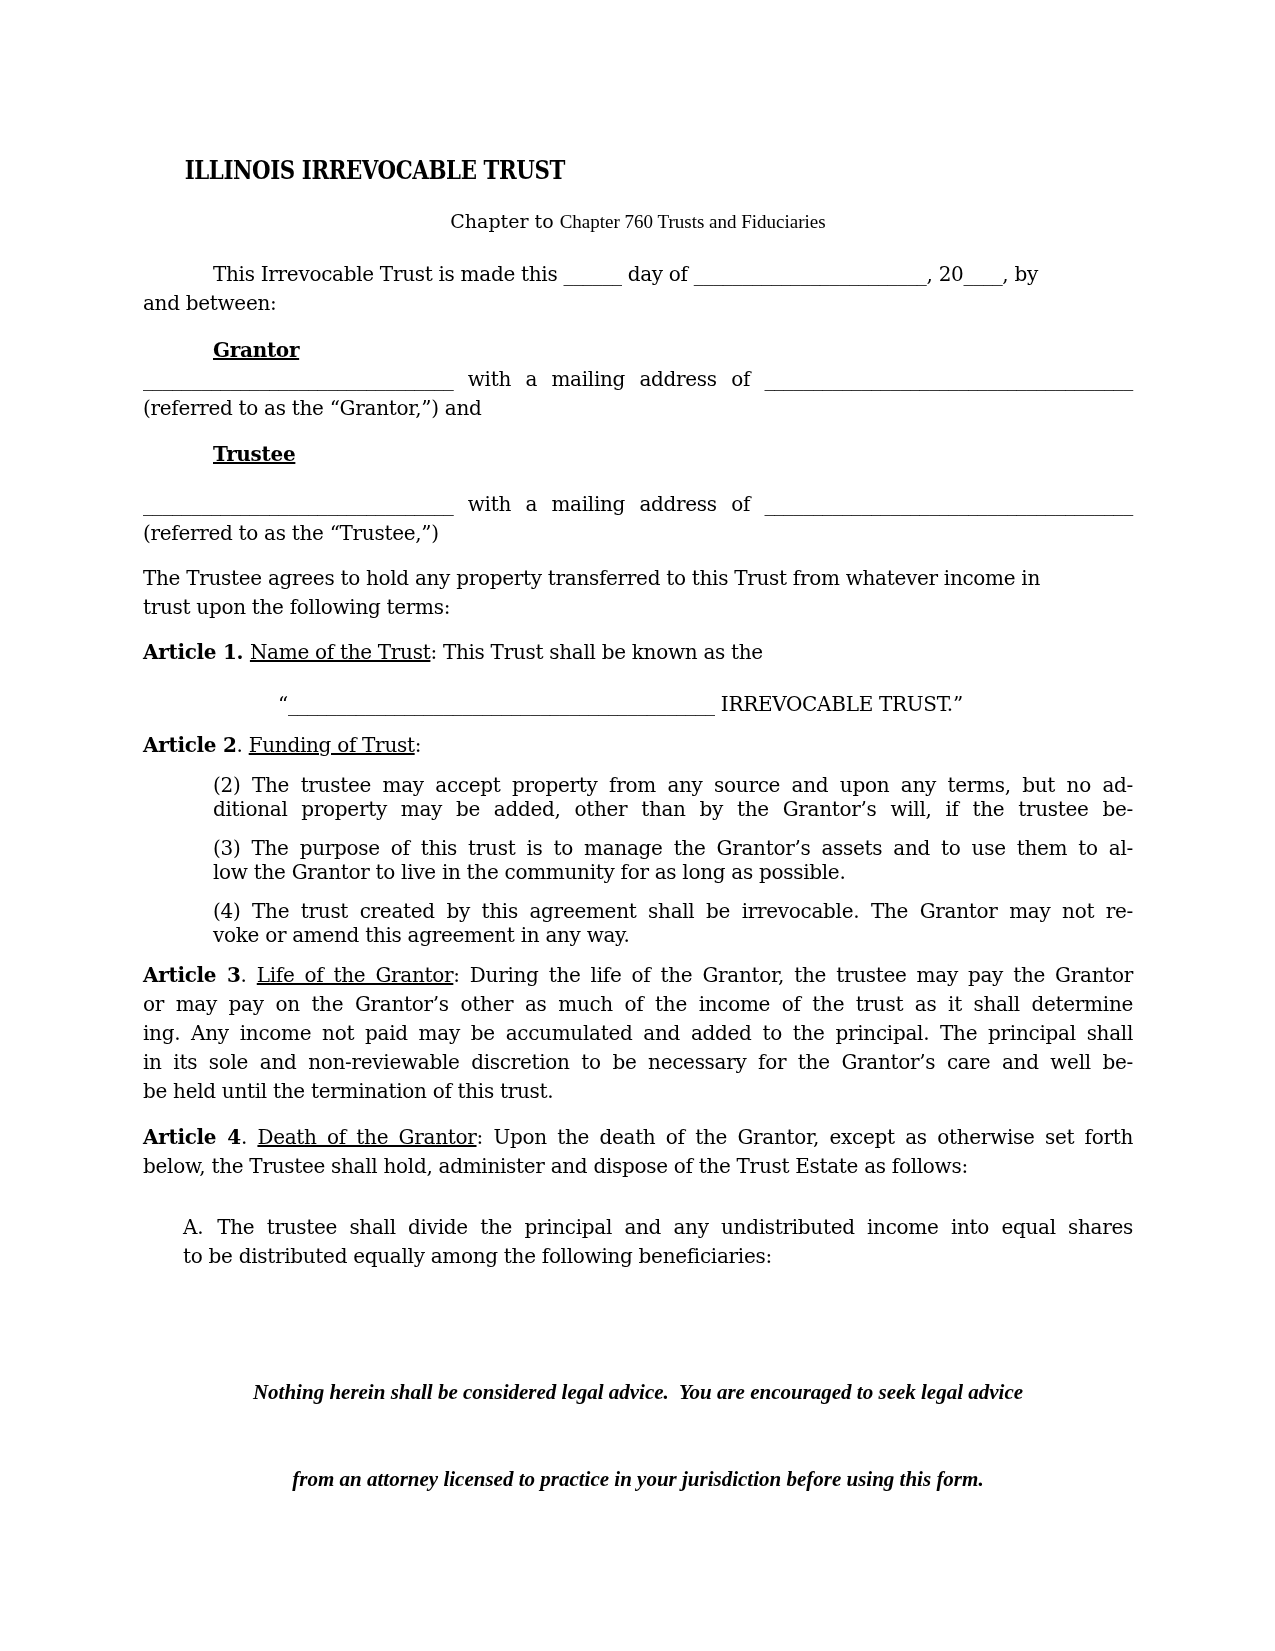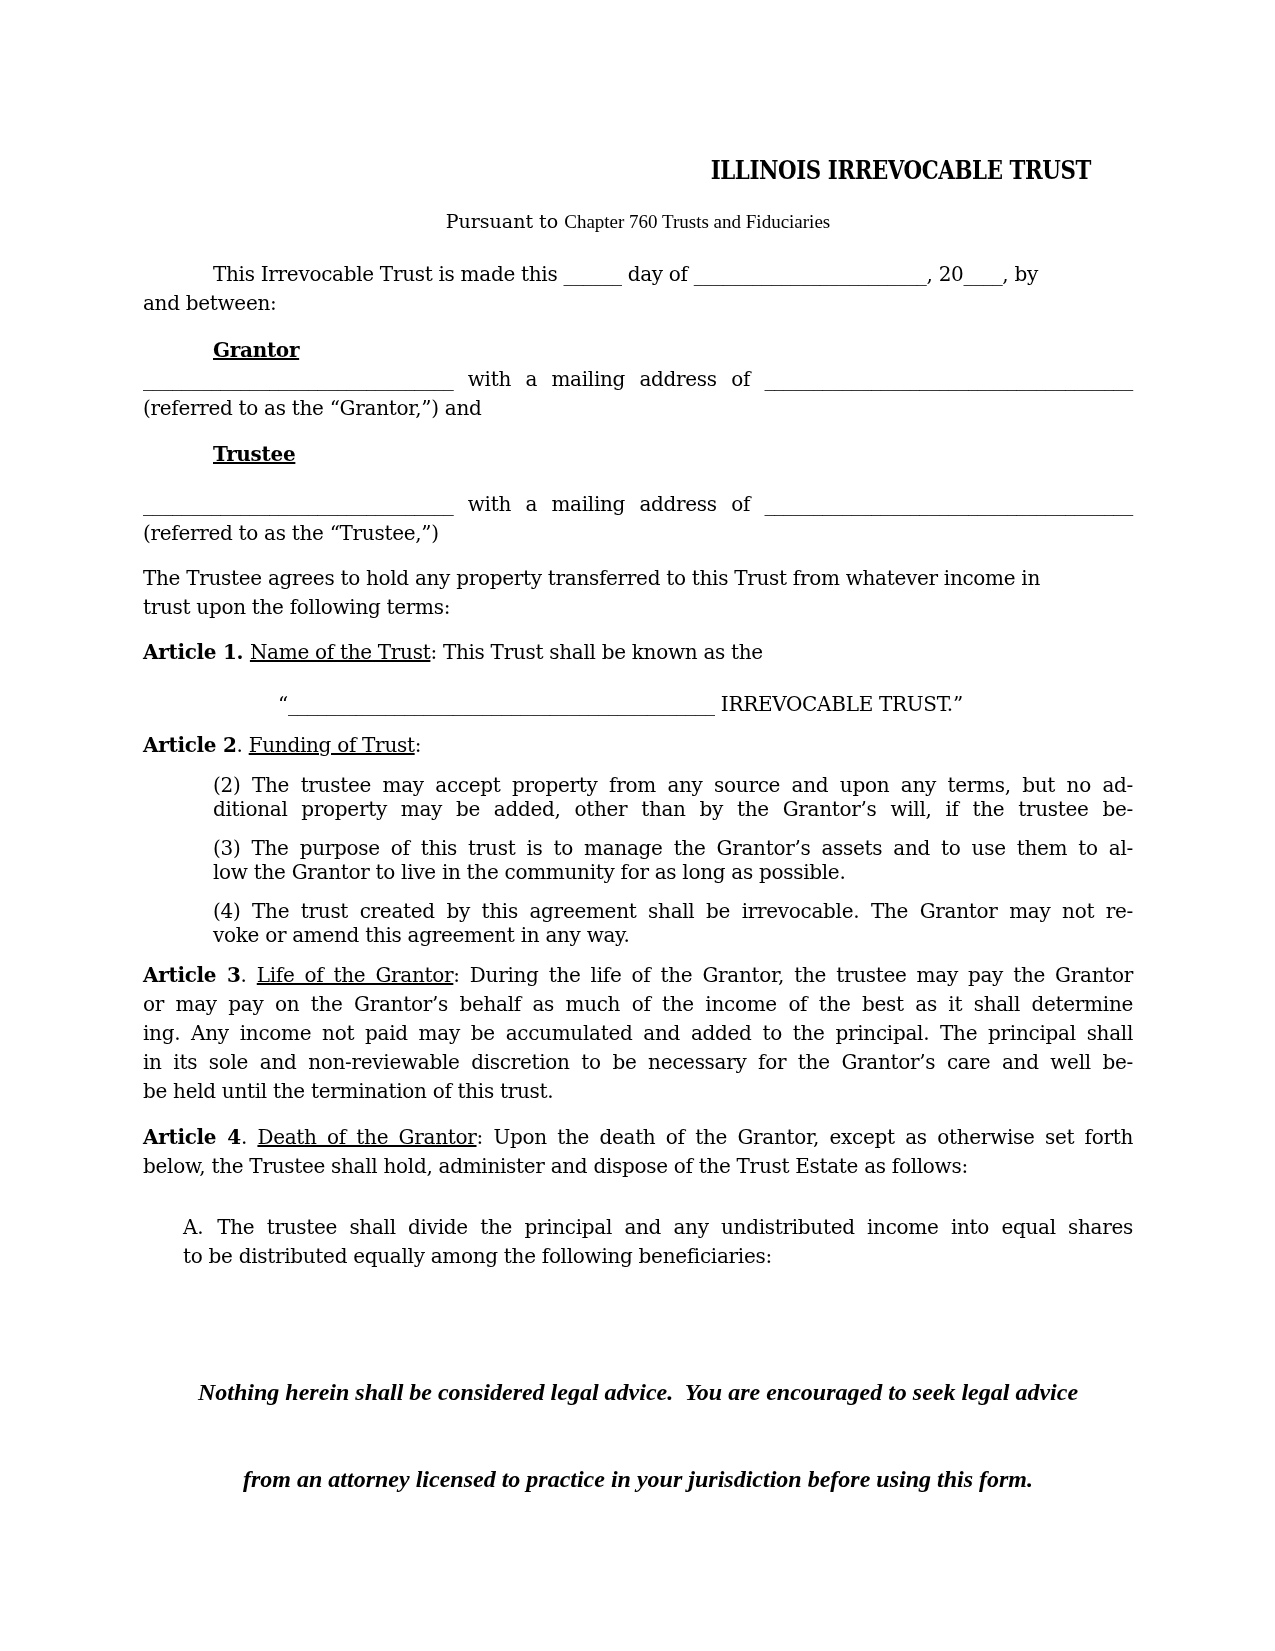--- a/index.html
+++ b/index.html
@@ -9,21 +9,21 @@
     box-sizing:border-box;
     background:#ffffff;
     padding:155px 142px 0 143px;
     font-family:"DejaVu Serif",serif;
     font-size:20px;
     color:#000000;
     overflow:hidden;
   }
   .ln{line-height:29px;letter-spacing:-0.3px;}
   .fill{text-align:justify;text-align-last:justify;}
-  .title-block{text-align:right;margin-bottom:22px;line-height:30px;}
+  .title-block{text-align:left;margin-bottom:22px;line-height:30px;}
   .title-inner{display:inline-block;transform:scaleX(0.82);transform-origin:center;
     font-weight:bold;font-size:26px;letter-spacing:-0.5px;}
   .subtitle-block{text-align:center;margin-bottom:26px;line-height:24px;font-size:19px;}
   .subtitle-rest{font-family:"Liberation Serif",serif;}
   .indent-first{text-indent:70px;}
   .b-intro{margin-bottom:18px;}
   .party-heading{margin-left:70px;font-weight:bold;text-decoration:underline;
     line-height:29px;letter-spacing:-0.3px;}
   .b-grantor-blank{margin-bottom:17px;}
   .b-trustee-heading{margin-bottom:21px;text-decoration:underline;}
@@ -39,36 +39,36 @@
   .b-article3{margin-bottom:17px;}
   .b-article4{margin-bottom:32px;}
   .b-itema{margin-left:40px;margin-bottom:49px;}
   .itema-marker{padding-right:14px;}
   .al{font-weight:bold;}
   .uh{text-decoration:underline;}
   .disclaimer{
     text-align:center;
     font-family:"Liberation Serif",serif;
     font-weight:bold;font-style:italic;
-    font-size:24px;line-height:29px;
+    font-size:21px;line-height:29px;
     white-space:pre-wrap;
     margin-bottom:12px;
   }
 </style>
 </head>
 <body>
 
 <div class="page">
 
   <div class="title-block">
     <span class="title-inner">ILLINOIS IRREVOCABLE TRUST</span>
   </div>
 
   <div class="subtitle-block">
-    <span class="subtitle-lead">Pursuant to </span><span class="subtitle-rest">Chapter 760 Trusts and Fiduciaries</span>
+    <span class="subtitle-lead">Chapter to </span><span class="subtitle-rest">Chapter 760 Trusts and Fiduciaries</span>
   </div>
 
   <div class="b-intro">
     <div class="ln indent-first">This Irrevocable Trust is made this ______ day of ________________________, 20____, by</div>
     <div class="ln">and between:</div>
   </div>
 
   <div class="party-heading">Grantor</div>
 
   <div class="b-grantor-blank">
@@ -119,21 +119,21 @@
 
   <div class="ind b-item4">
     <div class="ln fill">(4) The trust created by this agreement shall be irrevocable. The Grantor may not re-</div>
     <div class="ln">voke or amend this agreement in any way.</div>
   </div>
 
   <div class="b-article3">
     <div class="ln fill">
       <span class="al">Article 3</span><span>. </span><span class="uh">Life of the Grantor</span><span>: During the life of the Grantor, the trustee may pay the Grantor</span>
     </div>
-    <div class="ln fill">or may pay on the Grantor’s behalf as much of the income of the best as it shall determine</div>
+    <div class="ln fill">or may pay on the Grantor’s other as much of the income of the trust as it shall determine</div>
     <div class="ln fill">ing. Any income not paid may be accumulated and added to the principal. The principal shall</div>
     <div class="ln fill">in its sole and non-reviewable discretion to be necessary for the Grantor’s care and well be-</div>
     <div class="ln">be held until the termination of this trust.</div>
   </div>
 
   <div class="b-article4">
     <div class="ln fill">
       <span class="al">Article 4</span><span>. </span><span class="uh">Death of the Grantor</span><span>: Upon the death of the Grantor, except as otherwise set forth</span>
     </div>
     <div class="ln">below, the Trustee shall hold, administer and dispose of the Trust Estate as follows:</div>

